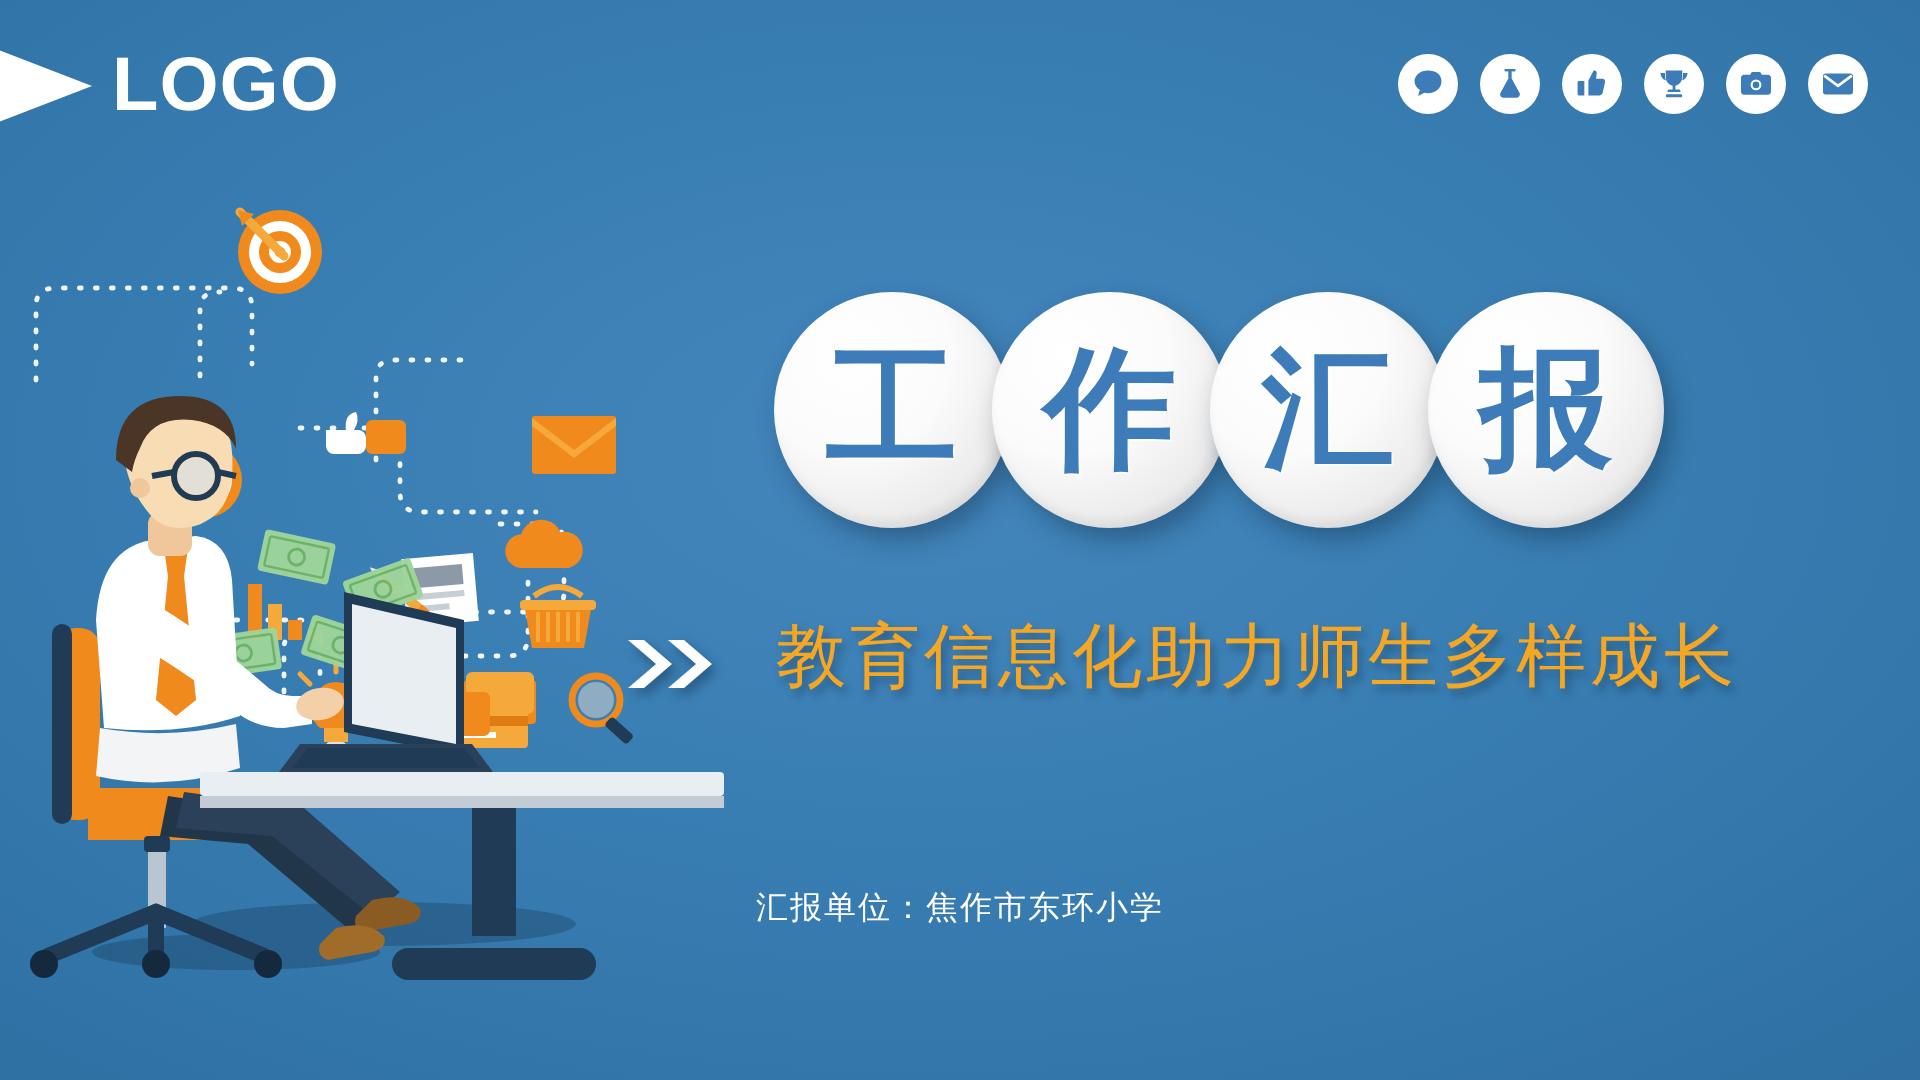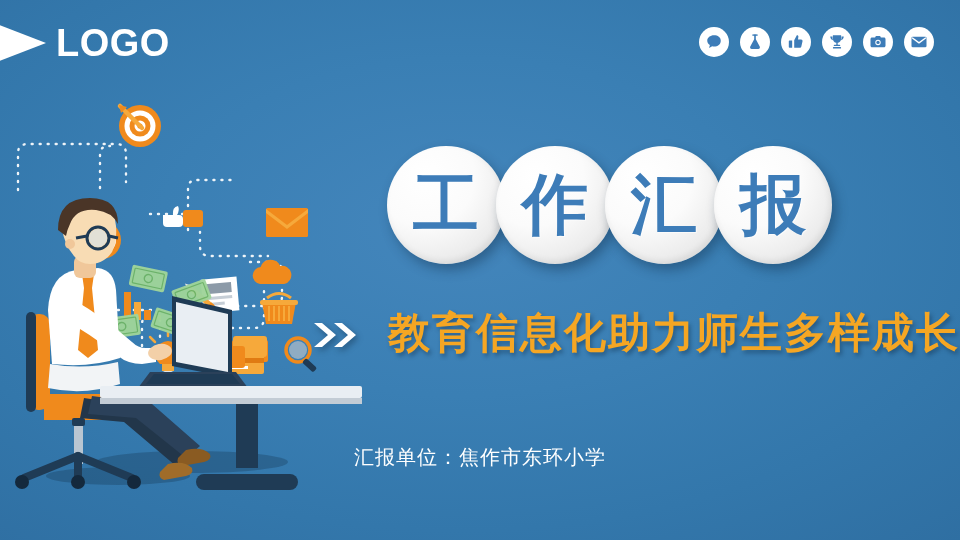--- a/index.html
+++ b/index.html
@@ -47,30 +47,30 @@
   .tc span{
     color:#3d7cb8;font-size:66px;font-weight:bold;line-height:1;
     font-family:"DejaVu Sans","Liberation Sans",sans-serif;
     text-shadow:1px 1px 0 rgba(255,255,255,.6);
   }
 
   
   #subtitle-row{position:absolute;left:312px;top:312px;display:flex;align-items:center;}
   #chev{display:flex;margin-right:24px;margin-top:4px;filter:drop-shadow(2px 3px 3px rgba(10,36,60,.45));}
   #subtitle-text{
-    color:#f5a623;font-size:42px;font-weight:bold;letter-spacing:2px;
+    color:#f5a623;font-size:35px;font-weight:normal;letter-spacing:2px;
     font-family:"DejaVu Sans","Liberation Sans",sans-serif;
     text-shadow:2px 3px 4px rgba(10,36,60,.40);
     line-height:1;
   }
 
   
   #unit-line{
     position:absolute;left:0;right:0;top:444px;text-align:center;
-    color:#ffffff;font-size:20px;letter-spacing:1px;
+    color:#ffffff;font-size:16px;letter-spacing:1px;
     font-family:"DejaVu Sans","Liberation Sans",sans-serif;
   }
 
   
   #illo{position:absolute;left:0;top:78px;width:380px;height:420px;}
   #illo svg{display:block;}
 </style>
 </head>
 <body>
 

